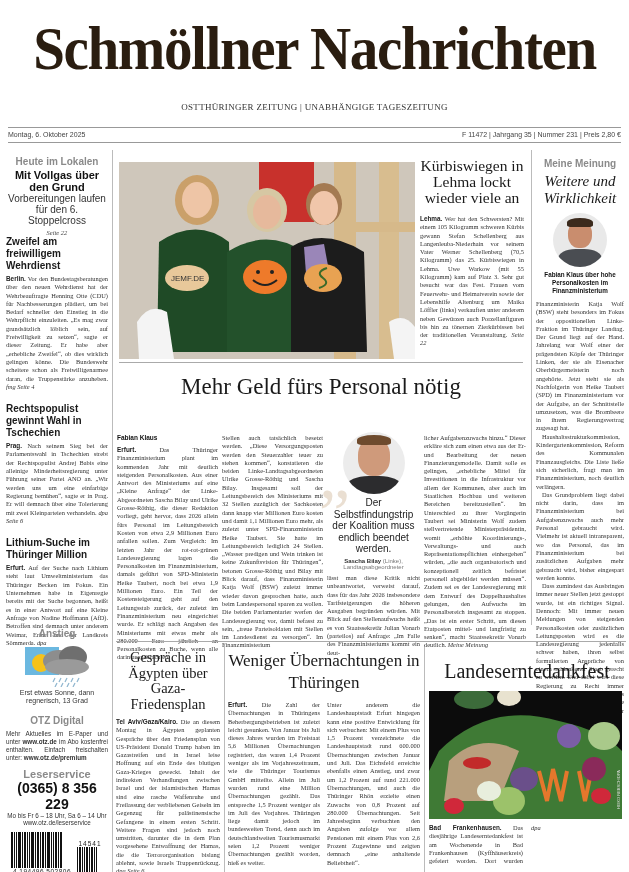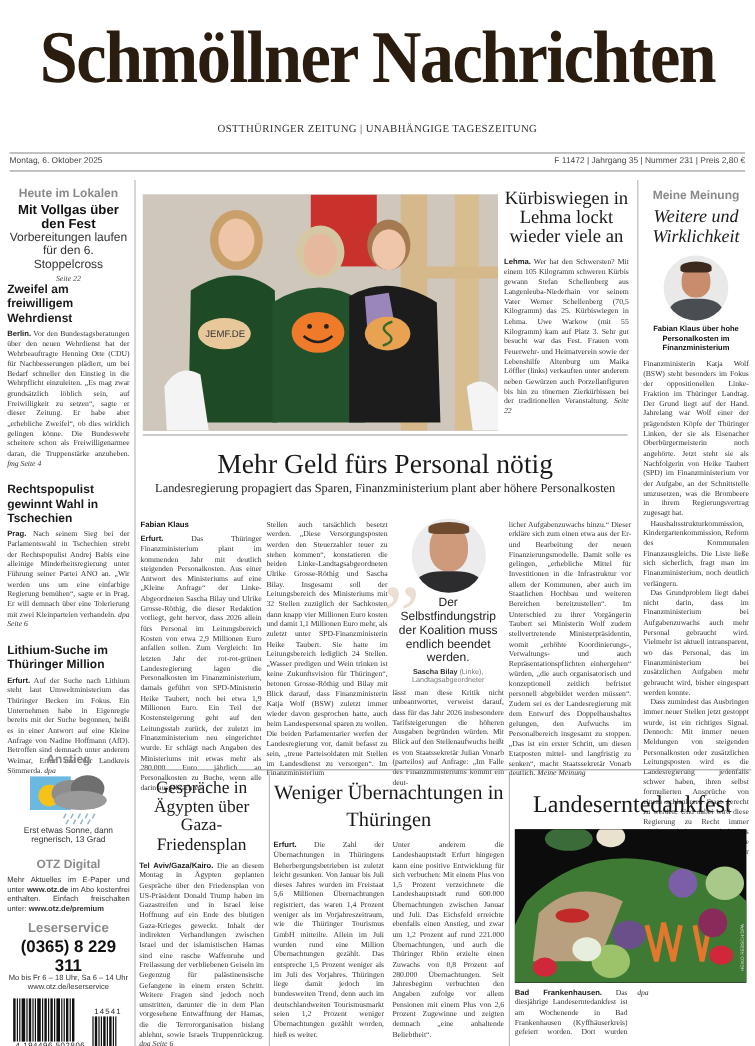--- a/index.html
+++ b/index.html
@@ -41,21 +41,21 @@
 </div>
 
 <div class="abs vline" style="left:112px; top:150px; height:722px;"></div>
 <div class="abs vline" style="left:531px; top:150px; height:475px;"></div>
 <div class="abs vline" style="left:424px; top:645px; height:227px;"></div>
 <div class="abs vline" style="left:224px; top:645px; height:227px;"></div>
 
 <div class="col" style="left:6px; top:156px; width:102px;">
   <div class="kicker">Heute im Lokalen</div>
   <div style="text-align:center; margin-top:2px;">
-    <div class="lsans" style="font-weight:bold; font-size:11px; line-height:12px; color:#111;">Mit Vollgas über den Fest</div>
+    <div class="lsans" style="font-weight:bold; font-size:11px; line-height:12px; color:#111;">Mit Vollgas über den Grund</div>
     <div class="lsans" style="font-size:10px; line-height:11px; color:#333;">Vorbereitungen laufen für den 6. Stoppelcross</div>
     <div class="serif" style="font-size:6.5px; margin-top:3px; font-style:italic; color:#444;">Seite 22</div>
   </div>
 
   <div style="">
     <div class="head-sans">Zweifel am freiwilligem Wehrdienst</div>
     <div class="body-text" style="margin-top:3px;">
       <b>Berlin.</b>
       <span>Vor den Bundestagsberatungen über den neuen Wehrdienst hat der Wehrbeauftragte Henning Otte (CDU) für Nachbesserungen plädiert, um bei Bedarf schneller den Einstieg in die Wehrpflicht einzuleiten. „Es mag zwar grundsätzlich löblich sein, auf Freiwilligkeit zu setzen“, sagte er dieser Zeitung. Er habe aber „erhebliche Zweifel“, ob dies wirklich gelingen könne. Die Bundeswehr scheitere schon als Freiwilligenarmee daran, die Truppenstärke anzuheben.</span>
       <i>fmg Seite 4</i>
@@ -107,21 +107,21 @@
 
   <div class="kicker" style="margin-top:10px;">OTZ Digital</div>
   <div class="lsans" style="font-size:6.3px; line-height:8px; color:#333; margin-top:4px; text-align:justify;">
     <span>Mehr Aktuelles im E-Paper und unter</span>
     <b>www.otz.de</b>
     <span>im Abo kostenfrei enthalten. Einfach freischalten unter:</span>
     <b>www.otz.de/premium</b>
   </div>
 
   <div class="kicker" style="margin-top:6px; font-size:11px;">Leserservice</div>
-  <div class="lsans" style="font-size:14px; font-weight:bold; color:#111; line-height:16px;">(0365) 8 229 311</div>
+  <div class="lsans" style="font-size:14px; font-weight:bold; color:#111; line-height:16px;">(0365) 8 356 229</div>
   <div class="lsans" style="font-size:6.3px; color:#333;">Mo bis Fr 6 – 18 Uhr, Sa 6 – 14 Uhr</div>
   <div class="lsans" style="font-size:6.3px; color:#333;">www.otz.de/leserservice</div>
 
   <div style="display:flex; margin-top:6px; align-items:flex-end; justify-content:center; gap:4px;">
     <div>
       <div class="barcode" style="width:62px;">
         <span style="width:2px"></span>
           <span style="width:1px"></span>
           <span style="width:1px"></span>
           <span style="width:3px"></span>
@@ -216,21 +216,20 @@
   </div>
   <div class="lsans" style="font-weight:bold; font-size:6.3px; line-height:8px; text-align:center; margin-top:4px; color:#111;">Fabian Klaus über hohe Personalkosten im Finanzministerium</div>
   <div class="body-text" style="margin-top:5px; text-indent:0;">Finanzministerin Katja Wolf (BSW) steht besonders im Fokus der oppositionellen Linke-Fraktion im Thüringer Landtag. Der Grund liegt auf der Hand. Jahrelang war Wolf einer der prägendsten Köpfe der Thüringer Linken, der sie als Eisenacher Oberbürgermeisterin noch angehörte. Jetzt steht sie als Nachfolgerin von Heike Taubert (SPD) im Finanzministerium vor der Aufgabe, an der Schnittstelle umzusetzen, was die Brombeere in ihrem Regierungsvertrag zugesagt hat.</div>
   <div class="body-text" style="text-indent:6px;">Haushaltsstrukturkommission, Kindergartenkommission, Reform des Kommunalen Finanzausgleichs. Die Liste ließe sich sicherlich, fragt man im Finanzministerium, noch deutlich verlängern.</div>
   <div class="body-text" style="text-indent:6px;">Das Grundproblem liegt dabei nicht darin, dass im Finanzministerium bei Aufgabenzuwachs auch mehr Personal gebraucht wird. Vielmehr ist aktuell intransparent, wo das Personal, das im Finanzministerium bei zusätzlichen Aufgaben mehr gebraucht wird, bisher eingespart werden konnte.</div>
   <div class="body-text" style="text-indent:6px;">Dass zumindest das Ausbringen immer neuer Stellen jetzt gestoppt wurde, ist ein richtiges Signal. Dennoch: Mit immer neuen Meldungen von steigenden Personalkosten oder zusätzlichen Leitungsposten wird es die Landesregierung jedenfalls schwer haben, ihren selbst formulierten Ansprüche von einem schlankeren Staat gerecht zu werden. Und dabei wird diese Regierung zu Recht immer wieder auch davon eingeholt, dass sie sich gleich zu Beginn eine ganze Reihe zusätzlicher Staatssekretäre gegönnt hat.</div>
 </div>
 
 <div class="col" style="left:116px; top:374px; width:410px; text-align:center;">
   <div class="head-serif" style="font-size:23px; line-height:26px;">Mehr Geld fürs Personal nötig</div>
-  <div class="serif" style="font-size:10.3px; color:#222; margin-top:2px;">Landesregierung propagiert das Sparen, Finanzministerium plant aber höhere Personalkosten</div>
 </div>
 
 <div class="col" style="left:117px; top:434px; width:101px;">
   <div class="lsans" style="font-weight:bold; font-size:6.5px; margin-bottom:5px; color:#111;">Fabian Klaus</div>
   <div class="body-text">
     <b>Erfurt.</b>
     <span>Das Thüringer Finanzministerium plant im kommenden Jahr mit deutlich steigenden Personalkosten. Aus einer Antwort des Ministeriums auf eine „Kleine Anfrage“ der Linke-Abgeordneten Sascha Bilay und Ulrike Grosse-Röthig, die dieser Redaktion vorliegt, geht hervor, dass 2026 allein fürs Personal im Leitungsbereich Kosten von etwa 2,9 Millionen Euro anfallen sollen. Zum Vergleich: Im letzten Jahr der rot-rot-grünen Landesregierung lagen die Personalkosten im Finanzministerium, damals geführt von SPD-Ministerin Heike Taubert, noch bei etwa 1,9 Millionen Euro. Ein Teil der Kostensteigerung geht auf den Leitungsstab zurück, der zuletzt im Finanzministerium neu eingerichtet wurde. Er schlägt nach Angaben des Ministeriums mit etwas mehr als 280.000 Euro jährlich an Personalkosten zu Buche, wenn alle darin ausgebrachten</span>
   </div>
 </div>
 <div class="col" style="left:222px; top:434px; width:101px;">

